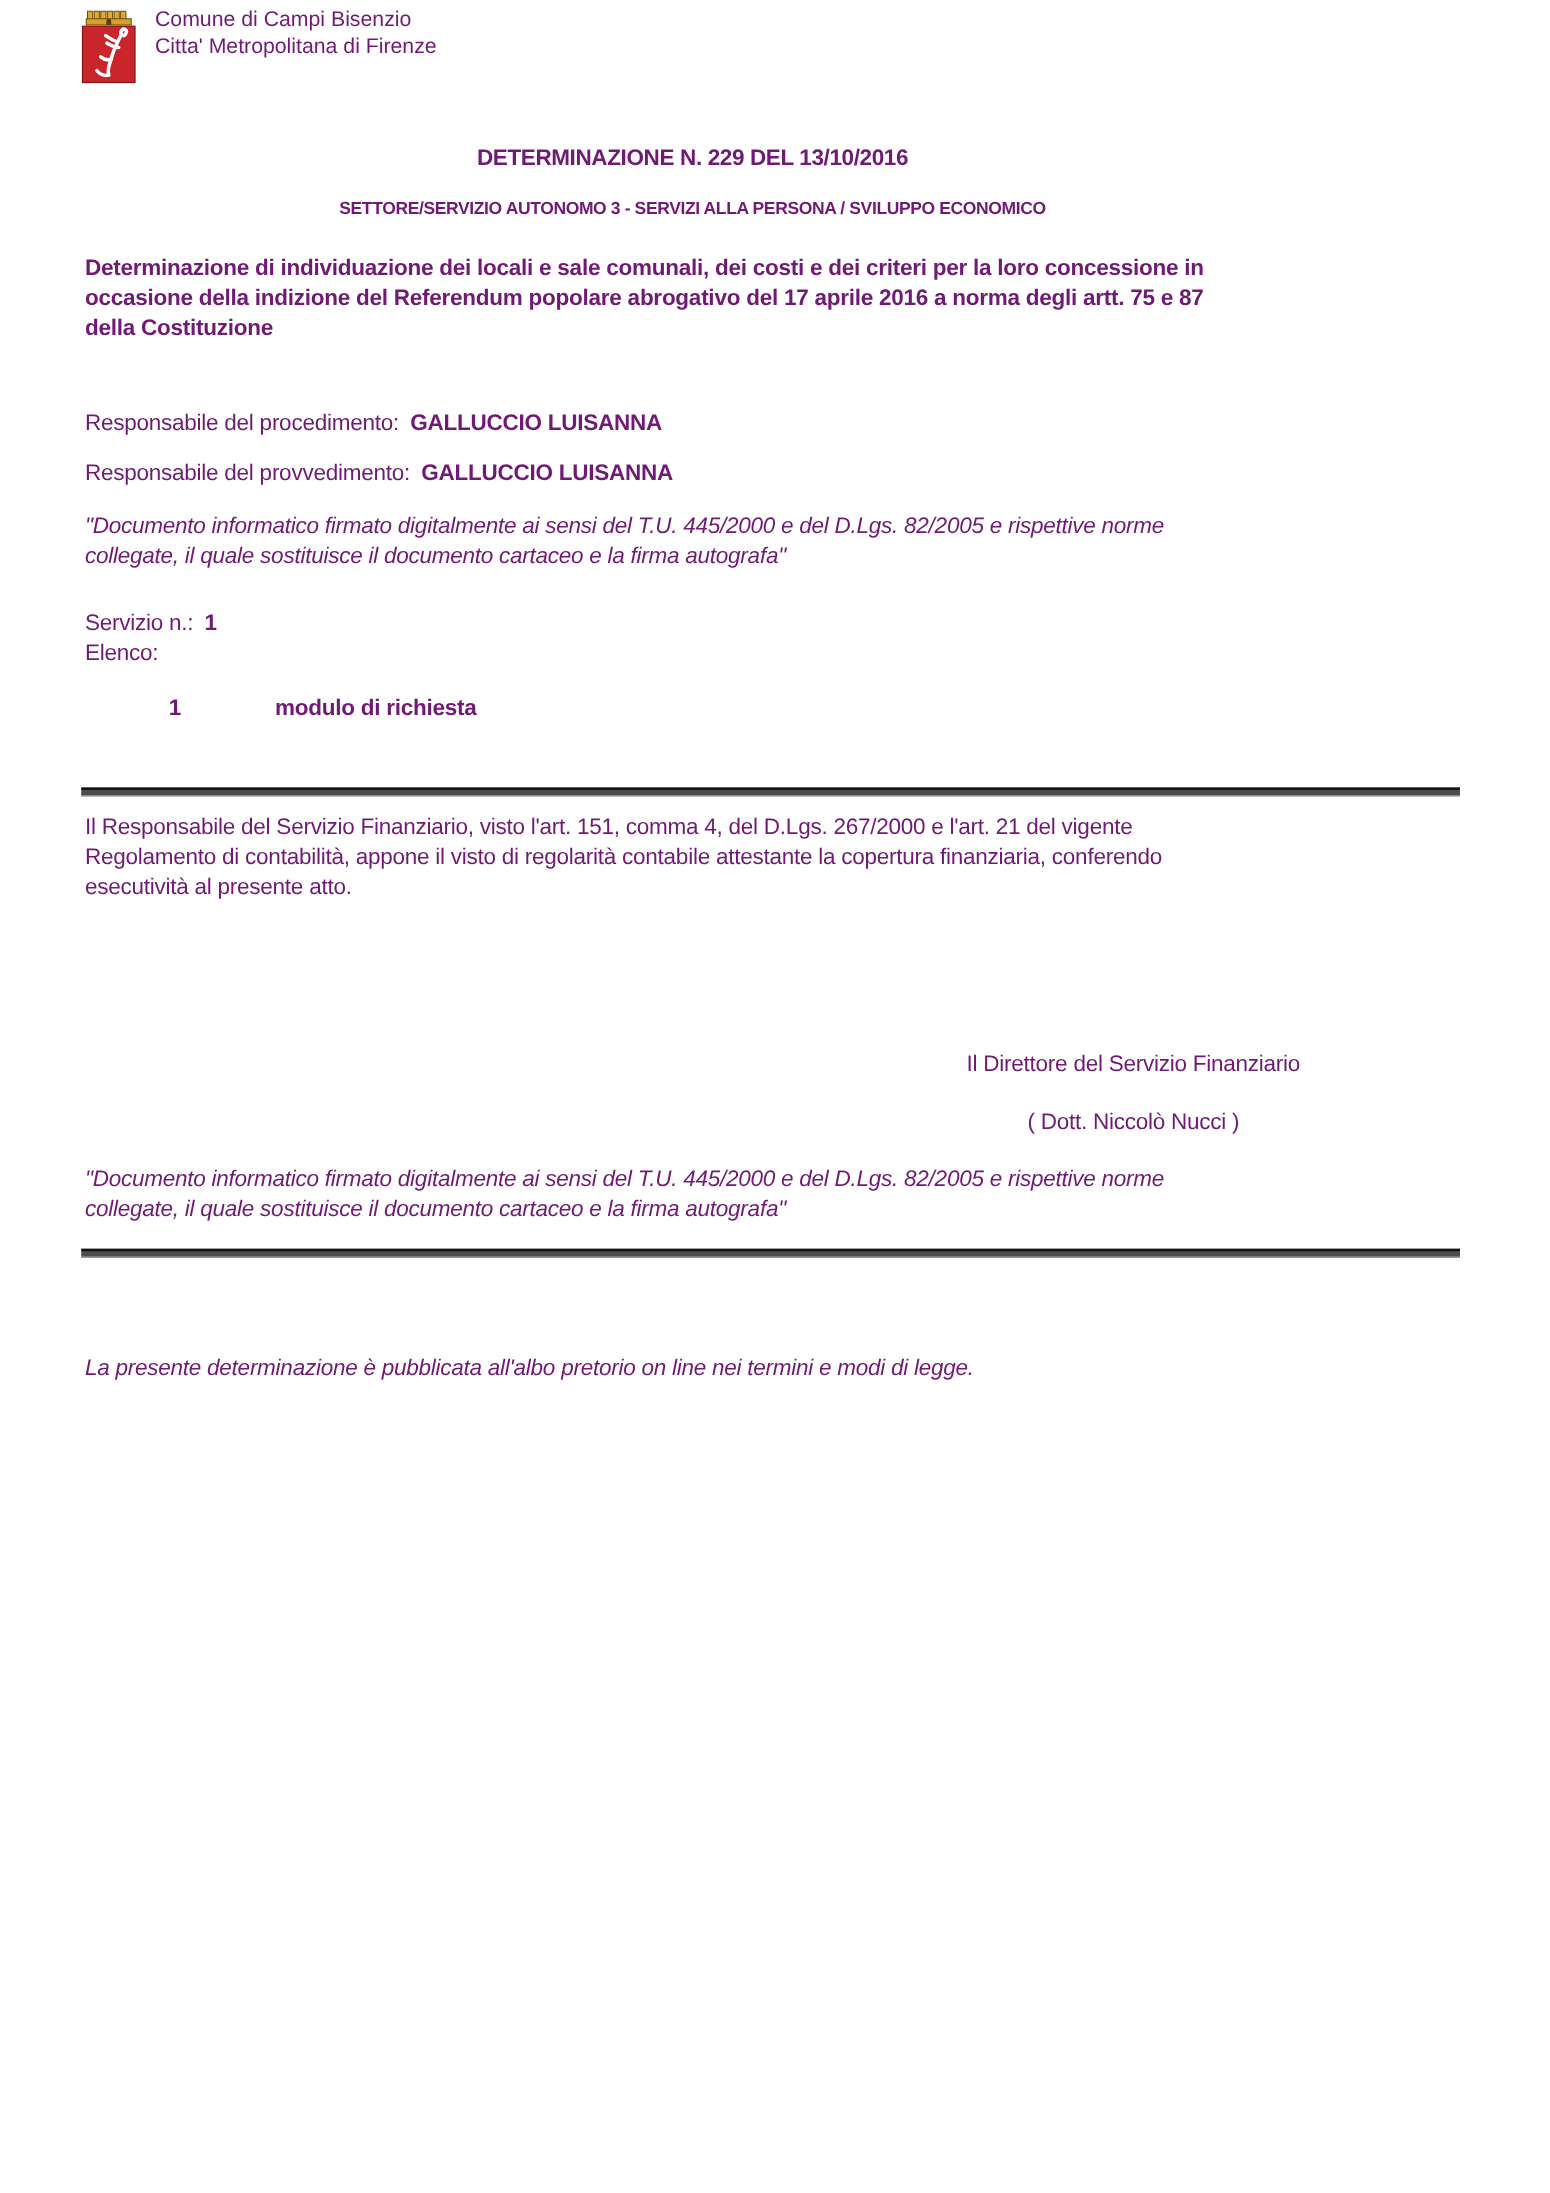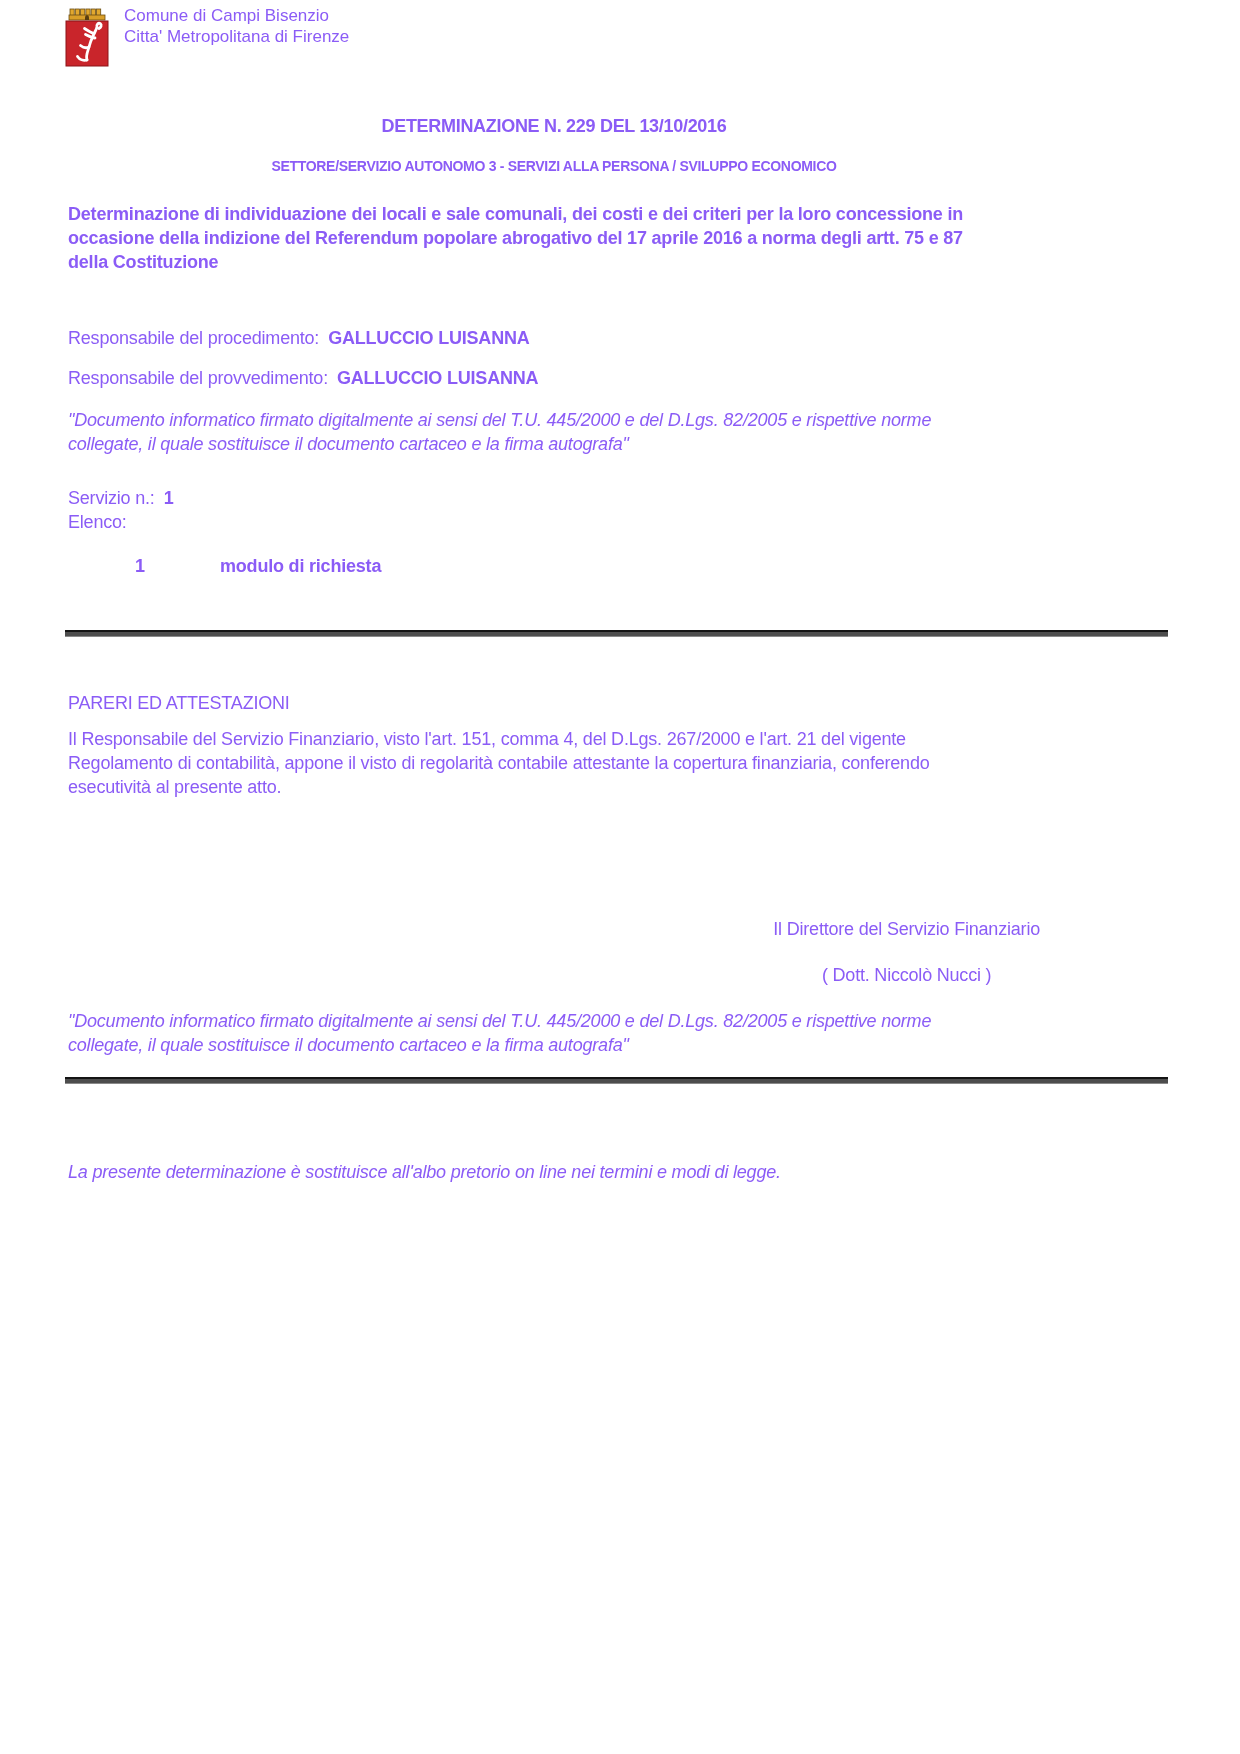--- a/index.html
+++ b/index.html
@@ -1,19 +1,19 @@
 <!DOCTYPE html>
 <html><head>
 <meta charset="utf-8">
 <style>
   html,body{margin:0;padding:0;background:#ffffff;}
   .page{
     position:relative;
     width:1240px;height:1754px;
-    background:#ffffff;color:#8b5cf6;
+    background:#ffffff;color:#701a75;
     font-family:"Liberation Sans",sans-serif;
     overflow:hidden;
   }
   .header{display:flex;align-items:flex-start;margin:4px 0 0 63px;}
   .crest{width:48px;height:64px;flex:0 0 auto;}
   .org{margin-left:13px;font-size:17px;line-height:21px;padding-top:1px;}
   .content{margin-left:68px;width:972px;font-size:18px;line-height:24px;letter-spacing:-0.2px;}
   .b{font-weight:bold;}
   .i{font-style:italic;}
   .pre{white-space:pre-wrap;}
@@ -109,34 +109,33 @@
       </div>
       <div>Elenco:</div>
     </div>
 
     <div class="attach-row">
       <span class="attach-num">1</span><span>modulo di richiesta</span>
     </div>
 
     <div class="rule rule1"></div>
 
-    <div class="pareri-heading">PARERI ED ATTESTAZIONI</div>
 
     <div class="pareri-body pre">Il Responsabile del Servizio Finanziario, visto l'art. 151, comma 4, del D.Lgs. 267/2000 e l'art. 21 del vigente
 Regolamento di contabilità, appone il visto di regolarità contabile attestante la copertura finanziaria, conferendo
 esecutività al presente atto.</div>
 
     <div class="signer">
       <div class="signer-inner">
         <div>Il Direttore del Servizio Finanziario</div>
         <div class="signer-name">( Dott. Niccolò Nucci )</div>
       </div>
     </div>
 
     <div class="quote quote2 i pre">"Documento informatico firmato digitalmente ai sensi del T.U. 445/2000 e del D.Lgs. 82/2005 e rispettive norme
 collegate, il quale sostituisce il documento cartaceo e la firma autografa"</div>
 
     <div class="rule rule2"></div>
 
-    <div class="footer-note i">La presente determinazione è sostituisce all'albo pretorio on line nei termini e modi di legge.</div>
+    <div class="footer-note i">La presente determinazione è pubblicata all'albo pretorio on line nei termini e modi di legge.</div>
 
   </div>
 </div>
 
 </body></html>

